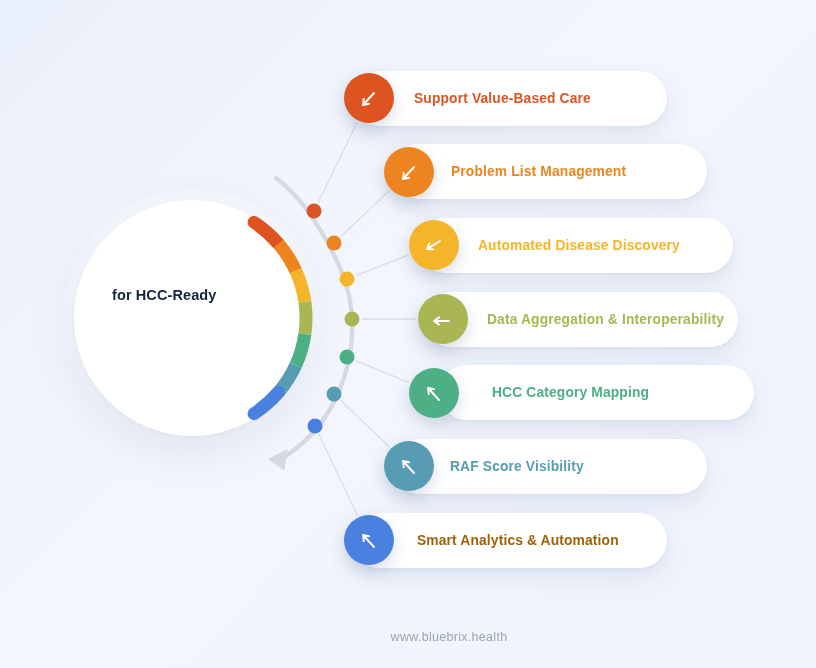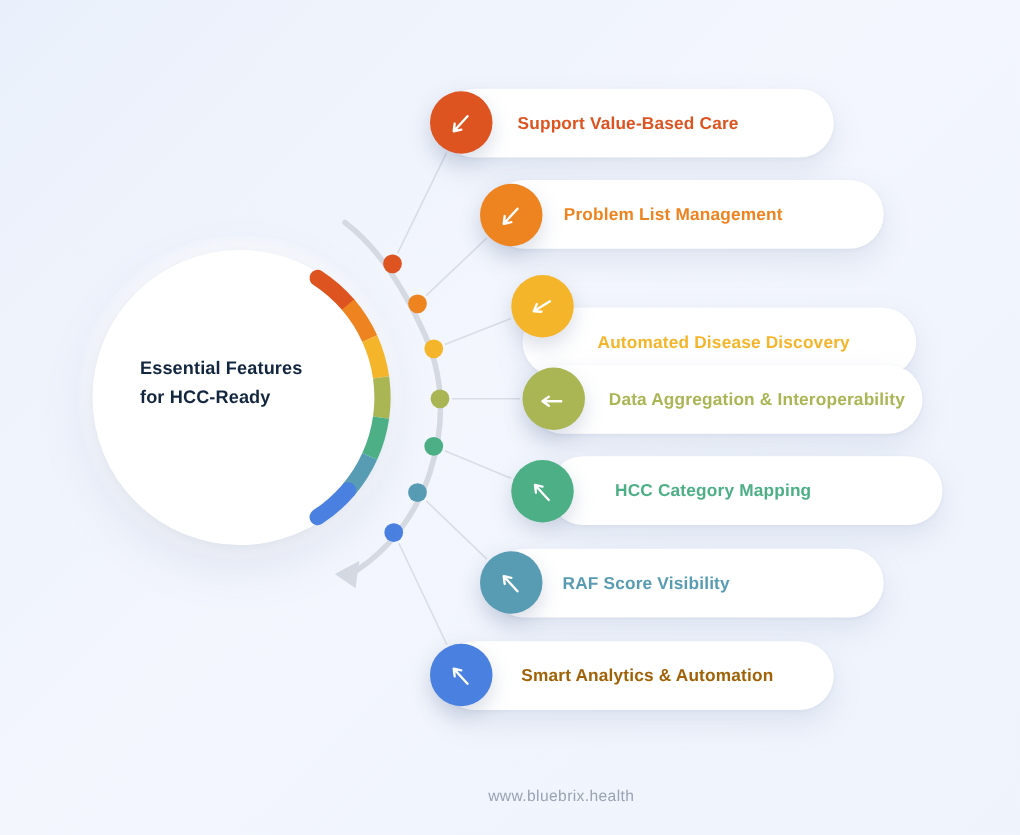--- a/index.html
+++ b/index.html
@@ -89,42 +89,41 @@
         <path d="M 278.40877643858164 243.6392351142942 A 114 114 0 0 1 295.79444031910504 270.85433043381664" stroke="#ee8420" stroke-width="13" fill="none"></path>
         <path d="M 295.79444031910504 270.85433043381664 A 114 114 0 0 1 304.85065050563816 301.85284296062287" stroke="#f5b52a" stroke-width="13" fill="none"></path>
         <path d="M 304.85065050563816 301.85284296062287 A 114 114 0 0 1 304.85065050563816 334.14715703937713" stroke="#a9b653" stroke-width="13" fill="none"></path>
         <path d="M 304.85065050563816 334.14715703937713 A 114 114 0 0 1 295.79444031910504 365.14566956618336" stroke="#4caf85" stroke-width="13" fill="none"></path>
         <path d="M 295.79444031910504 365.14566956618336 A 114 114 0 0 1 278.40877643858164 392.3607648857058" stroke="#589cb4" stroke-width="13" fill="none"></path>
         <path d="M 278.40877643858164 392.3607648857058 A 114 114 0 0 1 254.0888499917131 413.60844474577834" stroke="#4a80e0" stroke-width="13" fill="none" stroke-linecap="round"></path>
       </g>
   </svg>
 
   <div class="hub-text">
-    <span>Essential Features</span>
     <span>for HCC-Ready</span>
   </div>
 
   <div id="cards">
       <div class="card" style="left: 352px; top: 71px; width: 315px;">
         <div class="card-label" style="left: 62px; color: rgb(221, 84, 32);">Support Value-Based Care</div>
       </div>
       <div class="badge" style="left: 344px; top: 73px; background: rgb(221, 84, 32);">
         <svg width="22" height="22" viewBox="-3 -2 22 22">
       <path d="M 13 4 L 2 16 M 2.7542005102845666 9.846043419856905 L 2 16 L 8.0652751902688 14.714528543175787" stroke="#ffffff" stroke-width="1.9" fill="none" stroke-linecap="round" stroke-linejoin="round"></path>
     </svg>
       </div>
       <div class="card" style="left: 392px; top: 144px; width: 315px;">
         <div class="card-label" style="left: 59px; color: rgb(238, 132, 32); text-align: center;">Problem List Management</div>
       </div>
       <div class="badge" style="left: 384px; top: 147px; background: rgb(238, 132, 32);">
         <svg width="22" height="22" viewBox="-3 -2 22 22">
       <path d="M 13 4 L 2 16 M 2.7542005102845666 9.846043419856905 L 2 16 L 8.0652751902688 14.714528543175787" stroke="#ffffff" stroke-width="1.9" fill="none" stroke-linecap="round" stroke-linejoin="round"></path>
     </svg>
       </div>
-      <div class="card" style="left: 418px; top: 218px; width: 315px; margin-top: 28px;">
+      <div class="card" style="left: 418px; top: 218px; width: 315px;">
         <div class="card-label" style="left: 60px; color: rgb(245, 181, 42);">Automated Disease Discovery</div>
       </div>
       <div class="badge" style="left: 409px; top: 220px; background: rgb(245, 181, 42);">
         <svg width="22" height="22" viewBox="-3 -2 22 22">
       <path d="M 14 5 L 1 13 M 3.4094894121804926 7.28735080959892 L 1 13 L 7.185525407220498 13.423409301538932" stroke="#ffffff" stroke-width="1.9" fill="none" stroke-linecap="round" stroke-linejoin="round"></path>
     </svg>
       </div>
       <div class="card" style="left: 423px; top: 292px; width: 315px;">
         <div class="card-label" style="left: 64px; color: rgb(169, 182, 83);">Data Aggregation &amp; Interoperability</div>
       </div>

